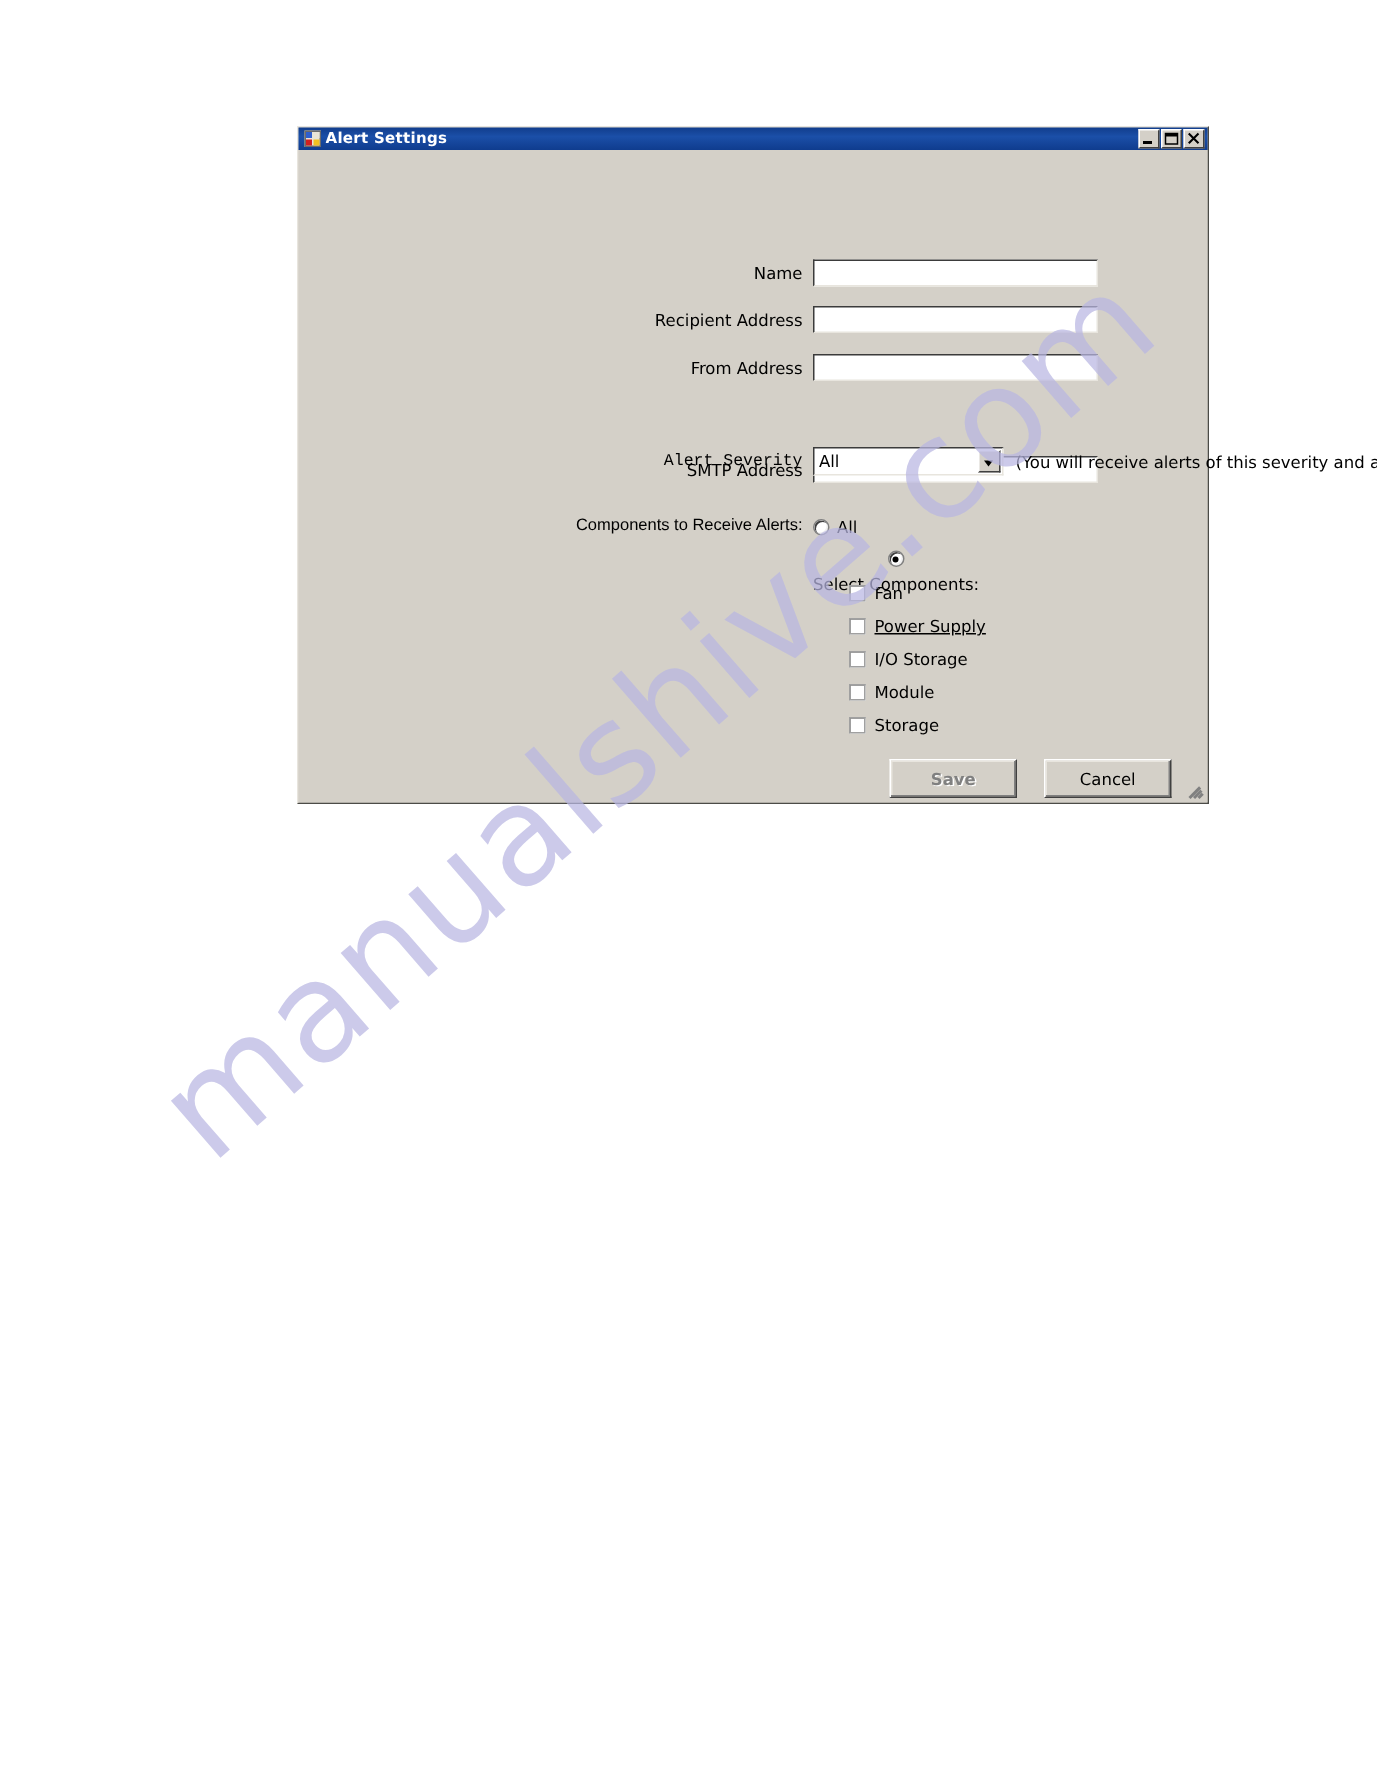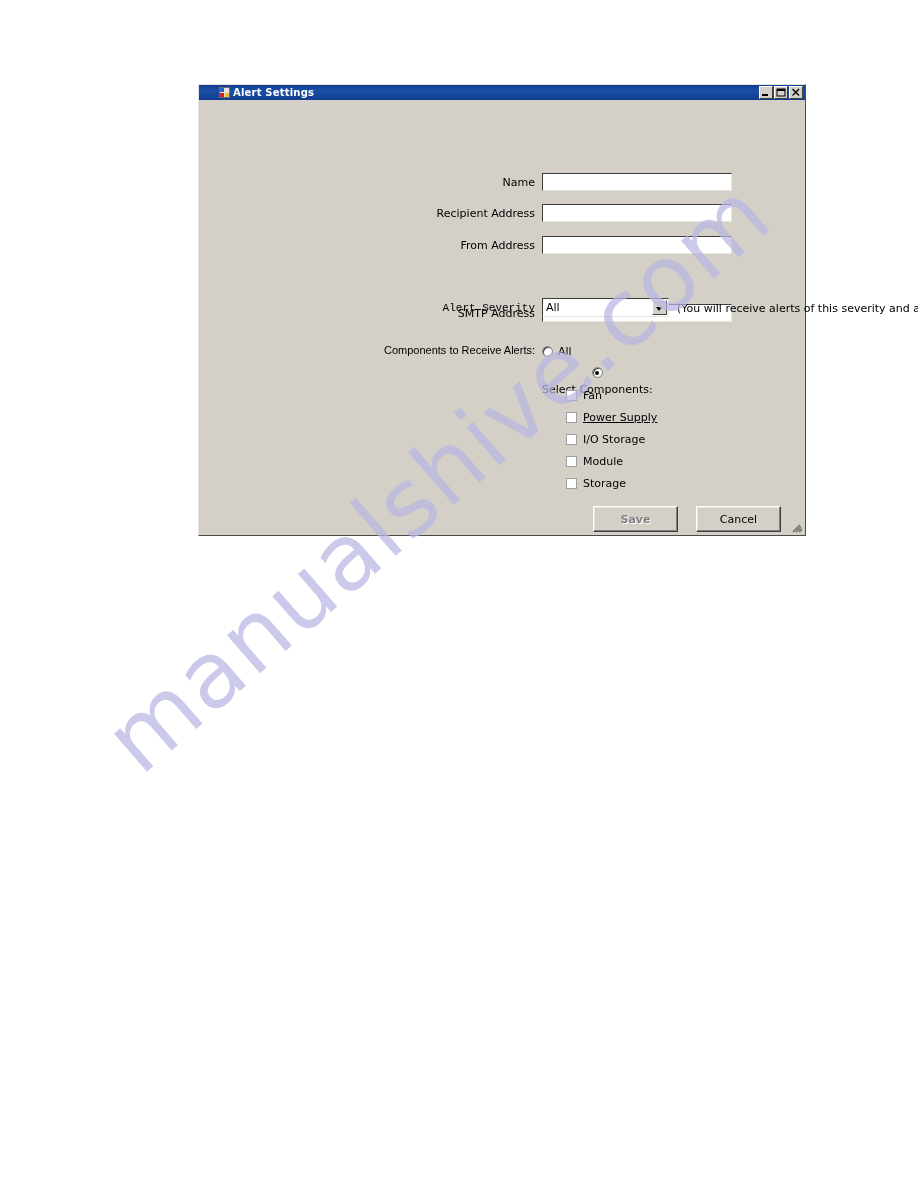--- a/index.html
+++ b/index.html
@@ -56,21 +56,21 @@
     box-sizing: border-box;
     z-index: 2;
   }
 
   
   #titlebar {
     height: 15px;
     background: linear-gradient(to bottom, #113d8c 0%, #1b4fa8 40%, #0f3c8e 100%);
     display: flex;
     align-items: center;
-    padding: 0 1px 0 20px;
+    padding: 0 1px 0 4px;
     box-sizing: border-box;
   }
   #title-icon {
     width: 11px;
     height: 11px;
     margin-right: 3px;
     flex: 0 0 auto;
     position: relative;
     background: #e8e4d8;
     border: 1px solid #6b6b6b;

